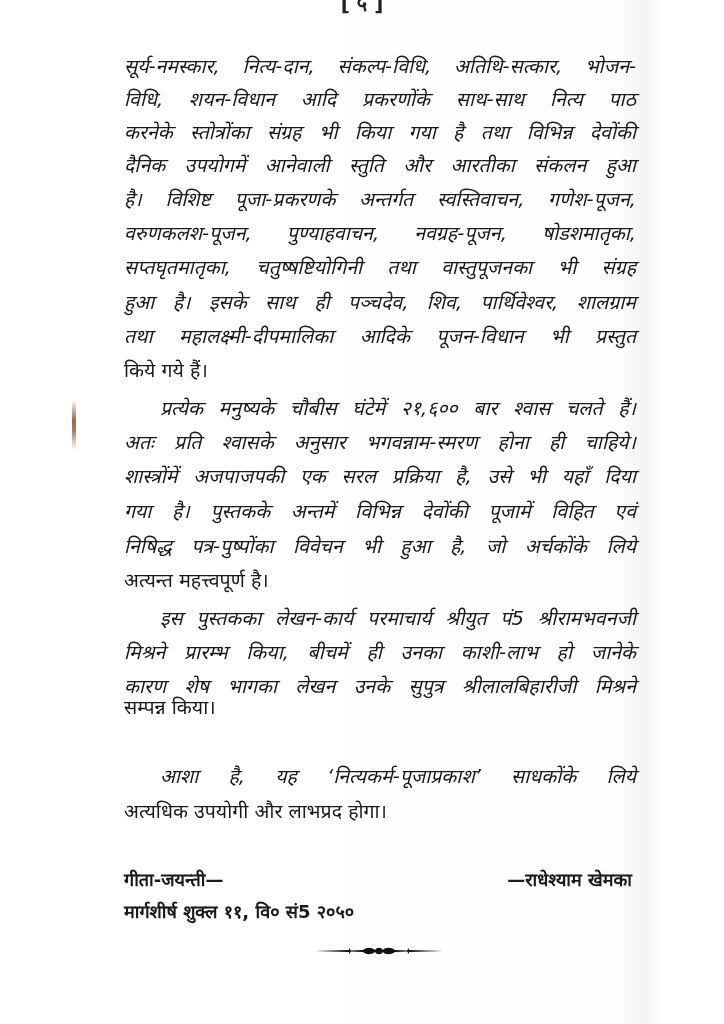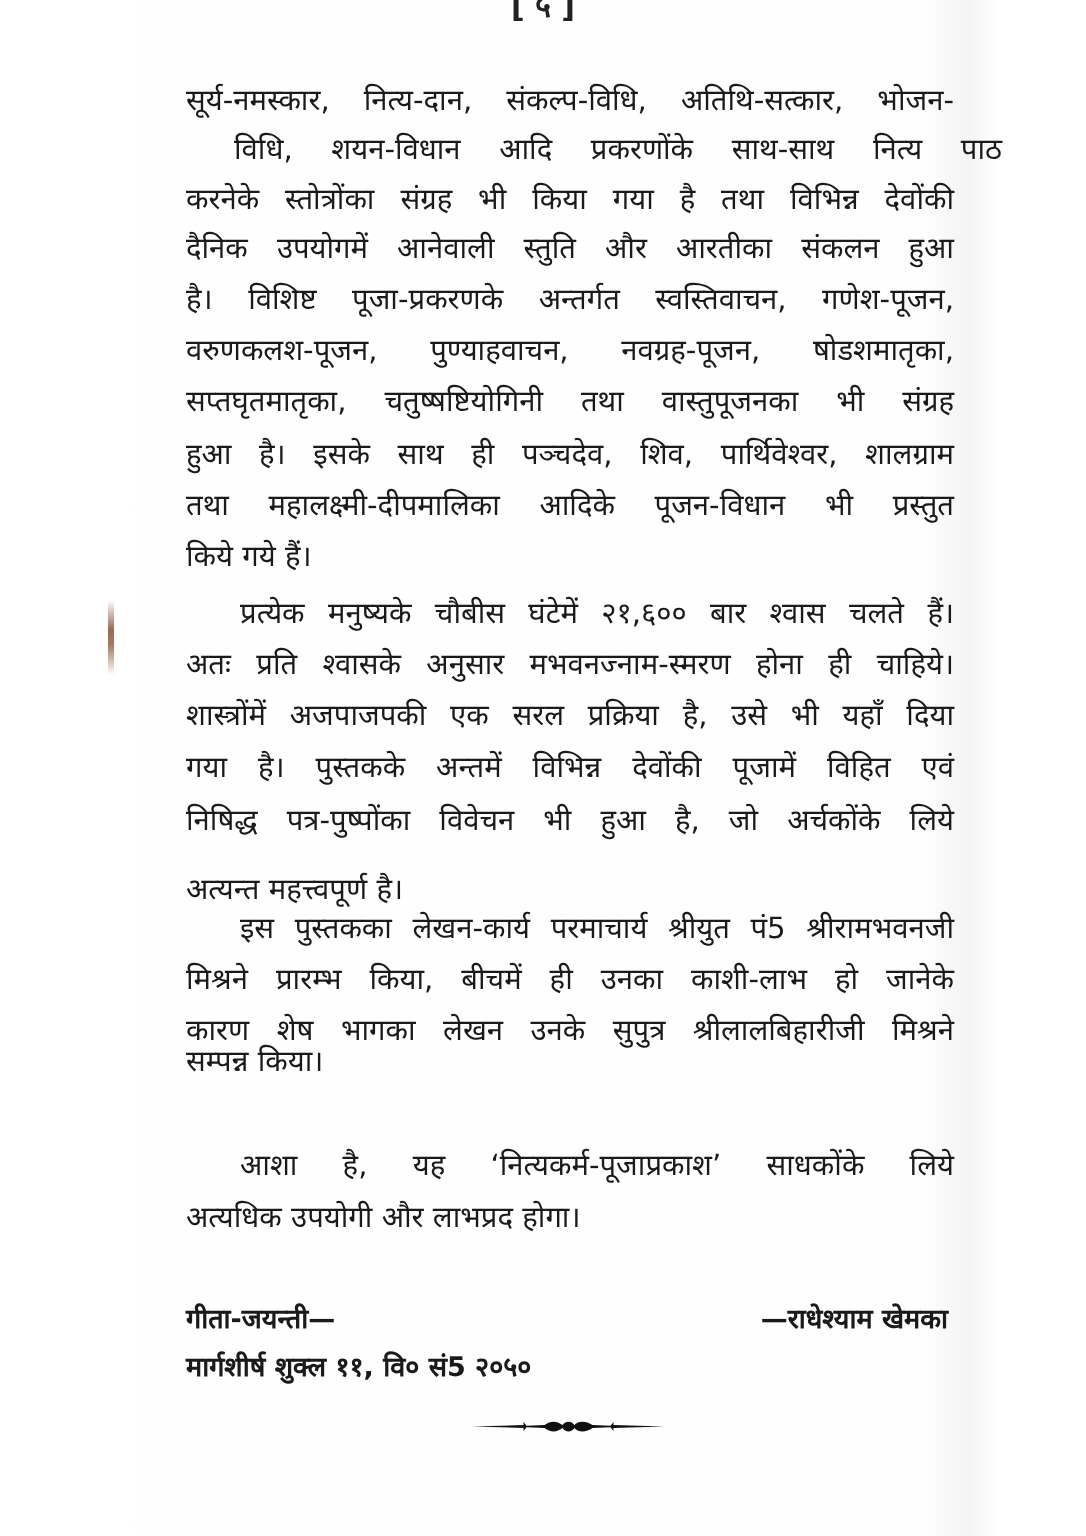--- a/index.html
+++ b/index.html
@@ -46,20 +46,21 @@
       left: 124px;
       width: 512px;
       font-size: 19.5px;
       line-height: 30px;
       white-space: nowrap;
       letter-spacing: 0px;
     }
     .line.justify {
       text-align: justify;
       text-align-last: justify;
+      font-style: italic;
     }
     .line.indent {
       left: 160px;
       width: 476px;
     }
     .sig {
       position: absolute;
       font-size: 18px;
       font-weight: bold;
       line-height: 28px;
@@ -77,38 +78,38 @@
 <body>
 
 <div class="page">
 
   <div class="page-number">[ ५ ]</div>
 
   <div class="binding-mark"></div>
 
   <div>
     <div class="line justify" style="top:52px;">सूर्य-नमस्कार, नित्य-दान, संकल्प-विधि, अतिथि-सत्कार, भोजन-</div>
-    <div class="line justify" style="top:85px;margin-left:32px;">विधि, शयन-विधान आदि प्रकरणोंके साथ-साथ नित्य पाठ</div>
+    <div class="line justify" style="top:85px;">विधि, शयन-विधान आदि प्रकरणोंके साथ-साथ नित्य पाठ</div>
     <div class="line justify" style="top:118px;">करनेके स्तोत्रोंका संग्रह भी किया गया है तथा विभिन्न देवोंकी</div>
     <div class="line justify" style="top:151px;">दैनिक उपयोगमें आनेवाली स्तुति और आरतीका संकलन हुआ</div>
     <div class="line justify" style="top:185px;">है। विशिष्ट पूजा-प्रकरणके अन्तर्गत स्वस्तिवाचन, गणेश-पूजन,</div>
     <div class="line justify" style="top:219px;">वरुणकलश-पूजन, पुण्याहवाचन, नवग्रह-पूजन, षोडशमातृका,</div>
     <div class="line justify" style="top:253px;">सप्तघृतमातृका, चतुष्षष्टियोगिनी तथा वास्तुपूजनका भी संग्रह</div>
     <div class="line justify" style="top:288px;">हुआ है। इसके साथ ही पञ्चदेव, शिव, पार्थिवेश्वर, शालग्राम</div>
     <div class="line justify" style="top:322px;">तथा महालक्ष्मी-दीपमालिका आदिके पूजन-विधान भी प्रस्तुत</div>
     <div class="line" style="top:356px;">किये गये हैं।</div>
   </div>
 
   <div>
     <div class="line justify indent" style="top:394px;">प्रत्येक मनुष्यके चौबीस घंटेमें २१,६०० बार श्वास चलते हैं।</div>
-    <div class="line justify" style="top:428px;">अतः प्रति श्वासके अनुसार मभवनज्नाम-स्मरण होना ही चाहिये।</div>
+    <div class="line justify" style="top:428px;">अतः प्रति श्वासके अनुसार भगवन्नाम-स्मरण होना ही चाहिये।</div>
     <div class="line justify" style="top:462px;">शास्त्रोंमें अजपाजपकी एक सरल प्रक्रिया है, उसे भी यहाँ दिया</div>
     <div class="line justify" style="top:497px;">गया है। पुस्तकके अन्तमें विभिन्न देवोंकी पूजामें विहित एवं</div>
     <div class="line justify" style="top:532px;">निषिद्ध पत्र-पुष्पोंका विवेचन भी हुआ है, जो अर्चकोंके लिये</div>
-    <div class="line" style="top:566px;margin-top:12px;">अत्यन्त महत्त्वपूर्ण है।</div>
+    <div class="line" style="top:566px;">अत्यन्त महत्त्वपूर्ण है।</div>
   </div>
 
   <div>
     <div class="line justify indent" style="top:604px;">इस पुस्तकका लेखन-कार्य परमाचार्य श्रीयुत पं5 श्रीरामभवनजी</div>
     <div class="line justify" style="top:638px;">मिश्रने प्रारम्भ किया, बीचमें ही उनका काशी-लाभ हो जानेके</div>
     <div class="line justify" style="top:672px;">कारण शेष भागका लेखन उनके सुपुत्र श्रीलालबिहारीजी मिश्रने</div>
     <div class="line" style="top:693px;">सम्पन्न किया।</div>
   </div>
 
   <div>

